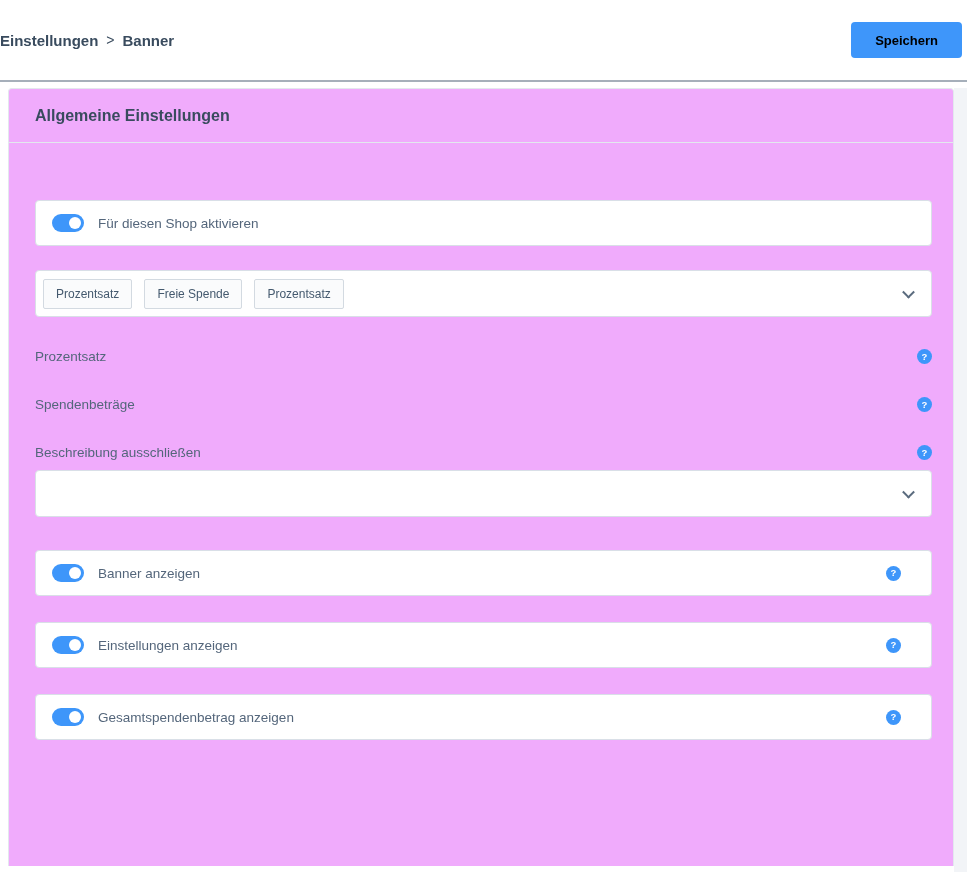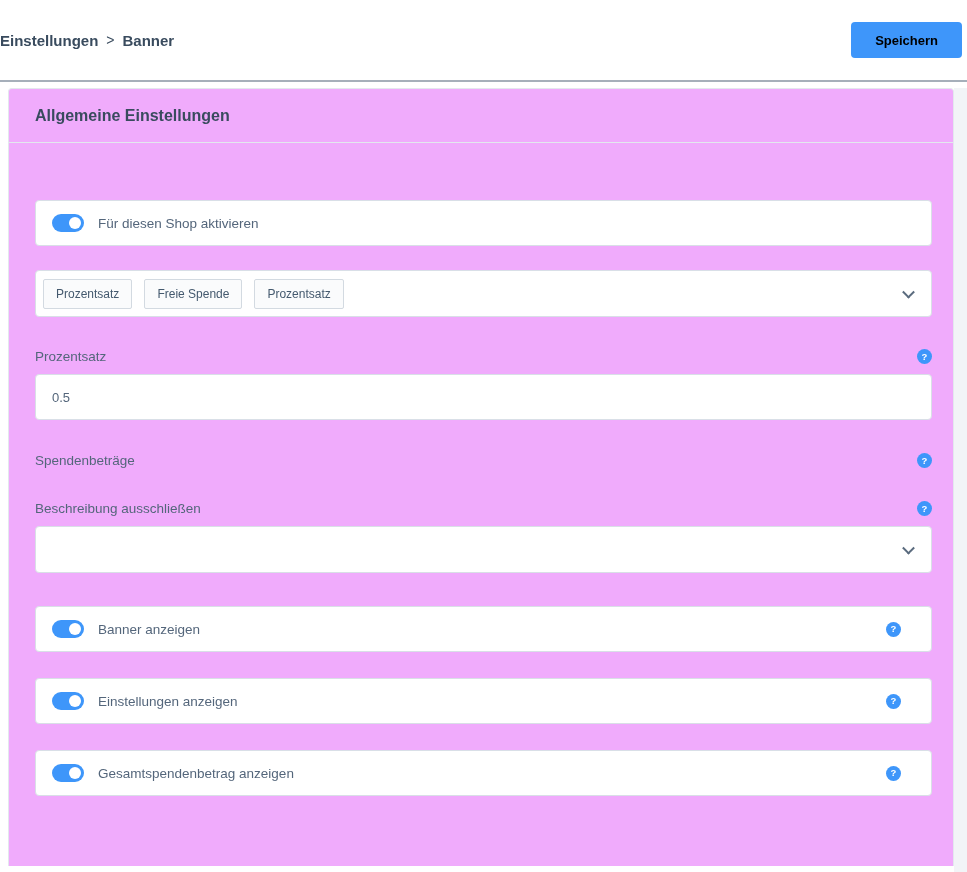--- a/index.html
+++ b/index.html
@@ -89,21 +89,20 @@
           <span class="chip">Prozentsatz</span>
           <span class="chevron"></span>
         </div>
       </div>
 
       <div class="mb33">
         <div class="label-row">
           <span>Prozentsatz</span>
           <span class="help">?</span>
         </div>
-        <input class="text-input" type="text" value="0.5" style="">
       </div>
 
       <div class="mb33">
         <div class="label-row">
           <span>Spendenbeträge</span>
           <span class="help">?</span>
         </div>
       </div>
 
       <div class="mb33">

